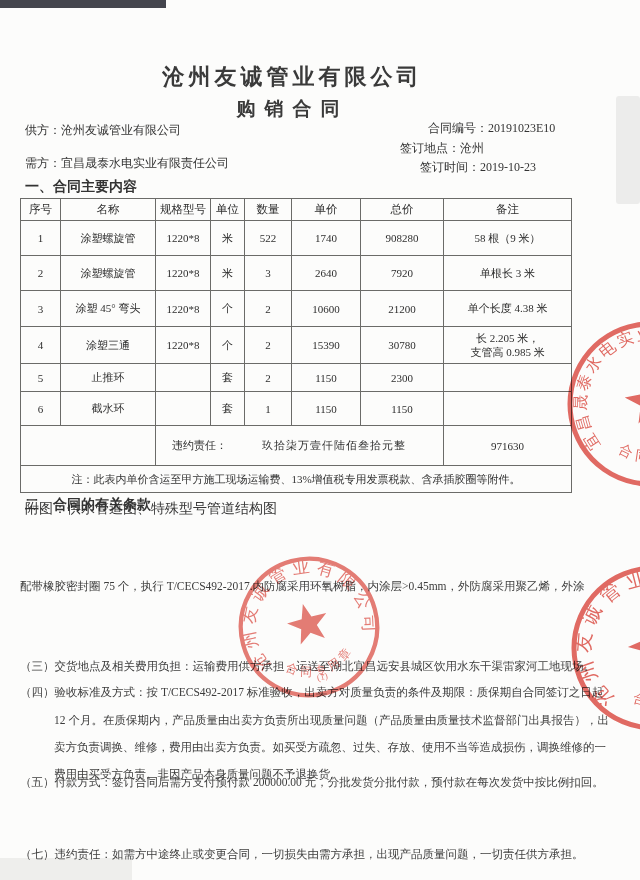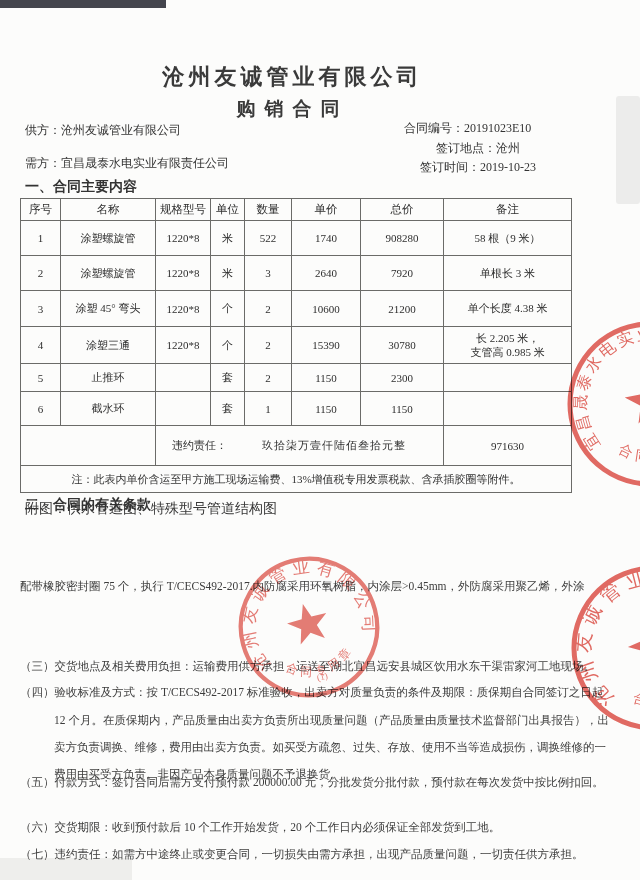--- a/index.html
+++ b/index.html
@@ -15,22 +15,22 @@
   .artifact-topbar{position:absolute;left:0;top:0;width:166px;height:8px;background:#23242e;opacity:.85;}
   .artifact-right{position:absolute;left:616px;top:96px;width:24px;height:108px;background:#e4e4e2;opacity:.65;border-radius:3px;}
   .artifact-bottom{position:absolute;left:0;top:858px;width:132px;height:22px;background:#e0e0de;opacity:.5;}
   .company-title{position:absolute;left:0;top:62px;width:585px;text-align:center;
     font-size:22px;font-weight:600;letter-spacing:4px;color:#3a3a3a;}
   .doc-title{position:absolute;left:0;top:96px;width:585px;text-align:center;
     font-size:19px;font-weight:600;letter-spacing:9px;color:#3a3a3a;}
   .line{position:absolute;font-size:12px;color:#333;white-space:nowrap;}
   .party-supplier{left:25px;top:122px;}
   .party-buyer{left:25px;top:155px;}
-  .meta-no{left:404px;top:120px;font-family:Liberation Serif, serif;}
-  .meta-place{left:436px;top:140px;font-family:Liberation Serif, serif;}
+  .meta-no{left:428px;top:120px;font-family:Liberation Serif, serif;}
+  .meta-place{left:400px;top:140px;font-family:Liberation Serif, serif;}
   .meta-date{left:420px;top:159px;}
   .sec-heading{position:absolute;left:25px;font-size:14px;font-weight:600;color:#333;white-space:nowrap;}
   .sec1{top:178px;}
   .sec2{top:496px;text-align:right;}
   .attach{position:absolute;left:25px;top:500px;font-size:14px;color:#383838;white-space:nowrap;}
   
   table.items{position:absolute;left:20px;top:198px;width:551px;border-collapse:collapse;table-layout:fixed;
     font-size:11px;color:#2e2e2e;}
   table.items td{border:1px solid #6b6b68;text-align:center;vertical-align:middle;padding:0 2px;overflow:hidden;}
   table.items tr.hrow{height:22px;}
@@ -184,21 +184,20 @@
 
   <div class="sec-heading sec2">二、合同的有关条款</div>
 
   <div class="clause c1">配带橡胶密封圈 75 个，执行 T/CECS492-2017.内防腐采用环氧树脂，内涂层&gt;0.45mm，外防腐采用聚乙烯，外涂</div>
   <div class="clause c4">（三）交货地点及相关费用负担：运输费用供方承担，运送至湖北宜昌远安县城区饮用水东干渠雷家河工地现场。</div>
   <div class="clause c5">（四）验收标准及方式：按 T/CECS492-2017 标准验收，出卖方对质量负责的条件及期限：质保期自合同签订之日起</div>
   <div class="clause c6 ind">12 个月。在质保期内，产品质量由出卖方负责所出现质量问题（产品质量由质量技术监督部门出具报告），出</div>
   <div class="clause c7 ind">卖方负责调换、维修，费用由出卖方负责。如买受方疏忽、过失、存放、使用不当等造成损伤，调换维修的一</div>
   <div class="clause c8 ind">费用由买受方负责。非因产品本身质量问题不予退换货。</div>
   <div class="clause c9">（五）付款方式：签订合同后需方支付预付款 200000.00 元，分批发货分批付款，预付款在每次发货中按比例扣回。</div>
-  <div class="clause c10">（六）交货期限：收到预付款后 10 个工作开始发货，20 个工作日内必须保证全部发货到工地。</div>
   <div class="clause c11">（七）违约责任：如需方中途终止或变更合同，一切损失由需方承担，出现产品质量问题，一切责任供方承担。</div>
 
   <div class="stamp stamp-buyer">
     <svg viewBox="0 0 176 176" width="176" height="176">
       <defs>
         <path id="a-top" d="M32.6,120 A64,64 0 1 1 143.4,120" fill="none"></path>
         <path id="a-bot" d="M40,120 A58,58 0 0 0 136,120" fill="none"></path>
       </defs>
       <circle cx="88" cy="88" r="80" fill="none" stroke="#dd4a41" stroke-width="5"></circle>
       <path d="M88,60 L93.9,76.9 L111.8,77.3 L97.5,88.1 L102.7,105.2 L88,95 L73.3,105.2 L78.5,88.1 L64.2,77.3 L82.1,76.9 Z" fill="#dd4a41"></path>

